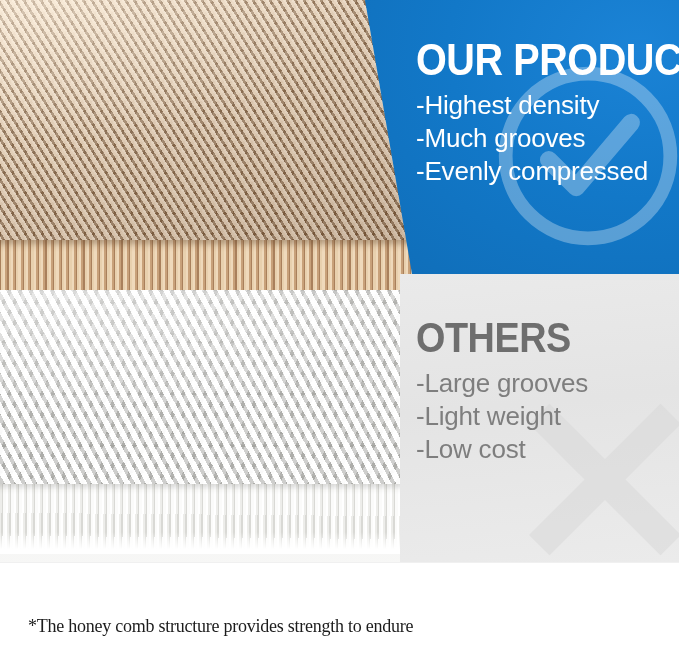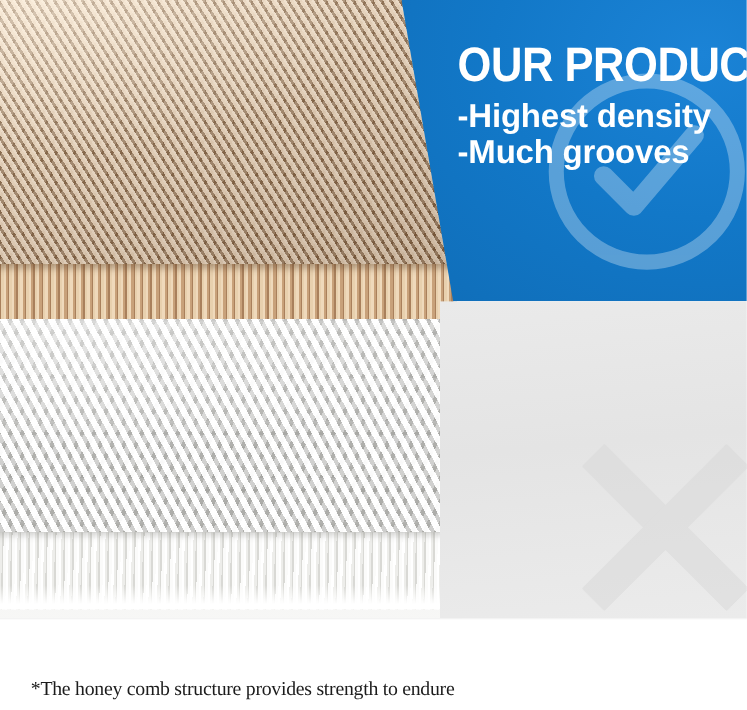--- a/index.html
+++ b/index.html
@@ -174,22 +174,22 @@
     transform-origin:left center;
     white-space:nowrap;
   }
   .hd-our   { color:#ffffff; font-size:44px; }
   .hd-other { color:#6e6e6e; font-size:42px; }
 
   .bullets { margin-top:7px; }
   .bullets li {
     list-style:none;
     font-family:"Liberation Sans", sans-serif;
-    font-weight:700;
-    font-size:30px;
+    font-weight:400;
+    font-size:26px;
     line-height:33px;
     white-space:nowrap;
     letter-spacing:-.2px;
   }
   .bullets-our li   { color:#ffffff; }
   .bullets-other li { color:#7e7e7e; }
 
   
   .divider {
     position:absolute; left:0; top:562px;
@@ -239,22 +239,31 @@
       <span class="x1"></span>
         <span class="x2"></span>
     </div>
   </div>
 
   <div class="blk blk-our">
     <div class="hd hd-our">OUR PRODUCT</div>
     <ul class="bullets bullets-our">
       <li>-Highest density</li>
       <li>-Much grooves</li>
+      <li>-Evenly compressed</li>
     </ul>
   </div>
 
+  <div class="blk blk-other">
+    <div class="hd hd-other">OTHERS</div>
+    <ul class="bullets bullets-other">
+      <li>-Large grooves</li>
+      <li>-Light weight</li>
+      <li>-Low cost</li>
+    </ul>
+  </div>
 
   <div class="divider"></div>
   <div class="footnote">
     <div>*The honey comb structure provides strength to endure</div>
   </div>
 
 </div>
 
 </body></html>

